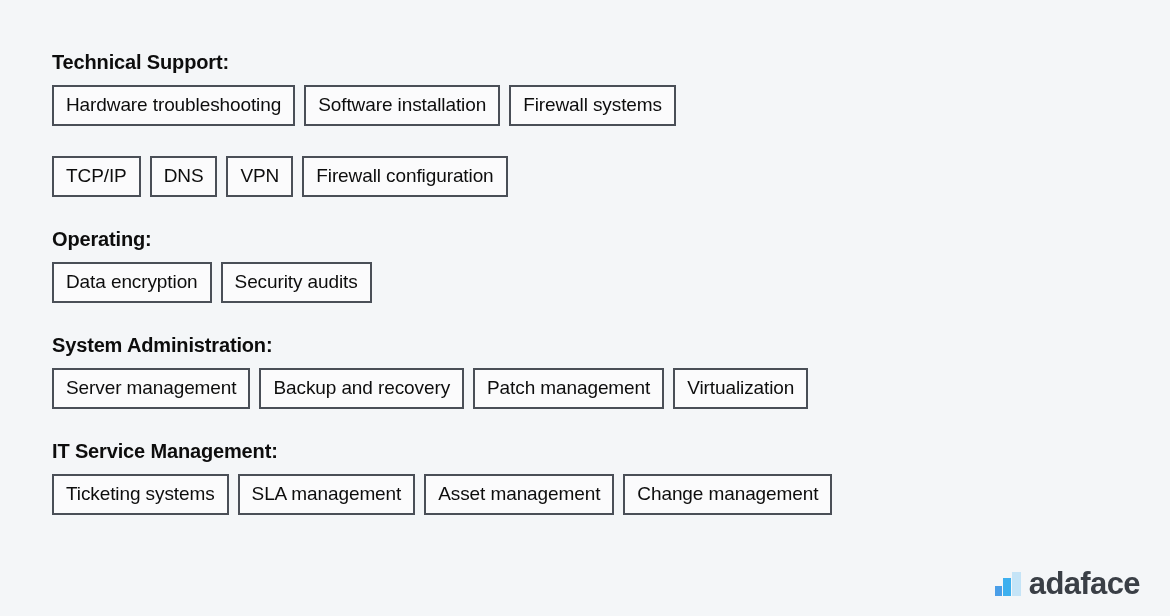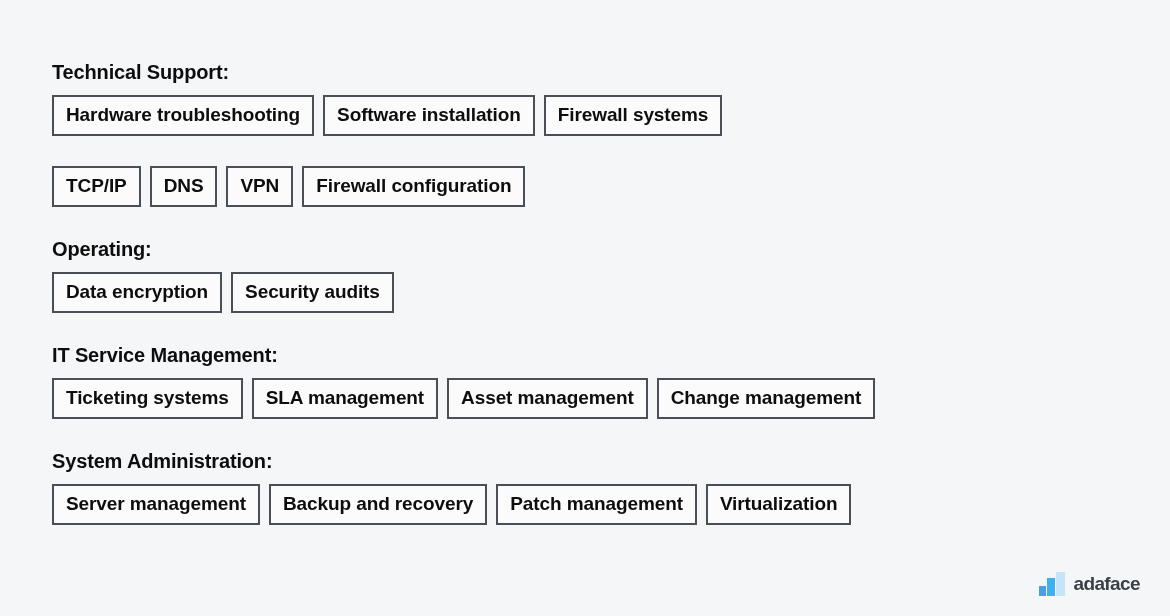--- a/index.html
+++ b/index.html
@@ -13,21 +13,21 @@
     background: #f4f6f8;
     font-family: "Liberation Sans", sans-serif;
     -webkit-font-smoothing: antialiased;
     overflow: hidden;
     position: relative;
   }
 
   #board {
     position: absolute;
     left: 52px;
-    top: 60px;
+    top: 50px;
     width: 1060px;
   }
 
   .section {
     margin-bottom: 21px;
   }
   .section:last-child { margin-bottom: 0; }
 
   .section-heading {
     font-size: 20px;
@@ -36,21 +36,20 @@
     letter-spacing: -0.15px;
     line-height: 24px;
     margin-bottom: 11px;
     white-space: nowrap;
   }
 
   .pill-row {
     display: flex;
     flex-wrap: wrap;
     align-items: flex-start;
-    font-weight: bold;
   }
 
   .pill {
     border: 2px solid #4a4f57;
     background: #fbfbfc;
     color: #0d0d0d;
     font-size: 19px;
     line-height: 22px;
     padding: 7px 12px 8px 12px;
     margin-right: 9px;
@@ -67,21 +66,21 @@
     display: flex;
     align-items: center;
   }
 
   #logo-mark {
     display: block;
     margin-right: 8px;
   }
 
   #logo-text {
-    font-size: 19px;
+    font-size: 31px;
     font-weight: bold;
     color: #3a3f46;
     letter-spacing: -0.6px;
     line-height: 28px;
   }
 </style>
 </head>
 <body>
 
 <div id="board">
@@ -102,35 +101,35 @@
       </div>
     </div>
     <div class="section">
       <div class="section-heading">Operating:</div>
       <div class="pill-row">
         <div class="pill">Data encryption</div>
         <div class="pill">Security audits</div>
       </div>
     </div>
     <div class="section">
+      <div class="section-heading">System Administration:</div>
+      <div class="pill-row">
+        <div class="pill">Server management</div>
+        <div class="pill">Backup and recovery</div>
+        <div class="pill">Patch management</div>
+        <div class="pill">Virtualization</div>
+      </div>
+    </div>
+    <div class="section">
       <div class="section-heading">IT Service Management:</div>
       <div class="pill-row">
         <div class="pill">Ticketing systems</div>
         <div class="pill">SLA management</div>
         <div class="pill">Asset management</div>
         <div class="pill">Change management</div>
-      </div>
-    </div>
-    <div class="section">
-      <div class="section-heading">System Administration:</div>
-      <div class="pill-row">
-        <div class="pill">Server management</div>
-        <div class="pill">Backup and recovery</div>
-        <div class="pill">Patch management</div>
-        <div class="pill">Virtualization</div>
       </div>
     </div>
   </div>
 
 <div id="logo">
   <svg id="logo-mark" width="26" height="24" viewBox="0 0 26 24" aria-hidden="true">
     <rect x="0" y="14" width="7" height="10" fill="#4a9ee8"></rect>
     <rect x="8" y="6" width="8" height="18" fill="#3db0ef"></rect>
     <rect x="17" y="0" width="9" height="24" fill="#c5e4f7"></rect>
   </svg>

